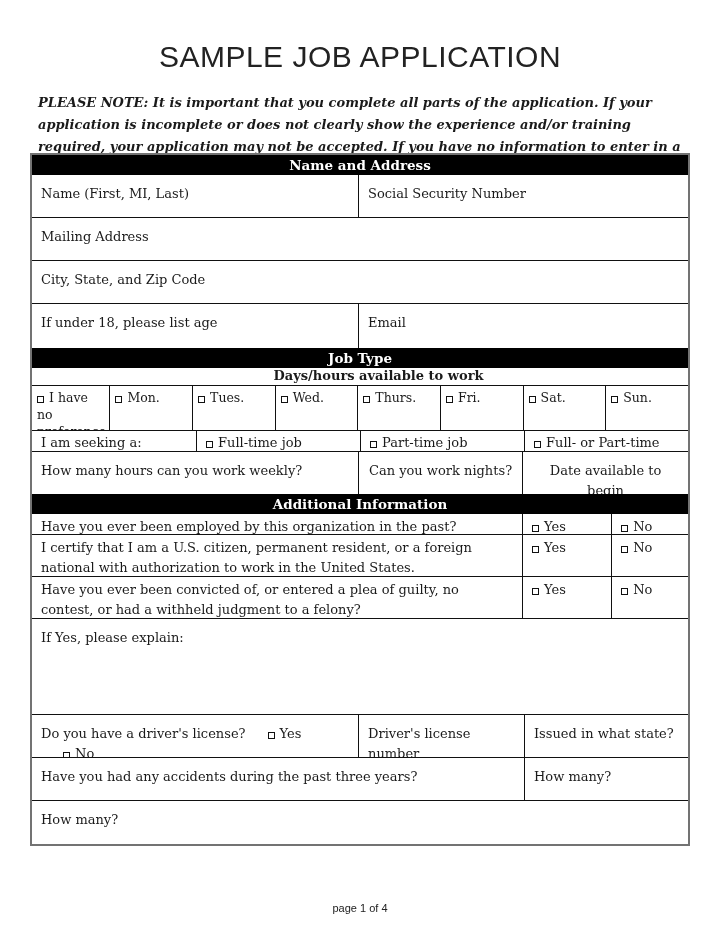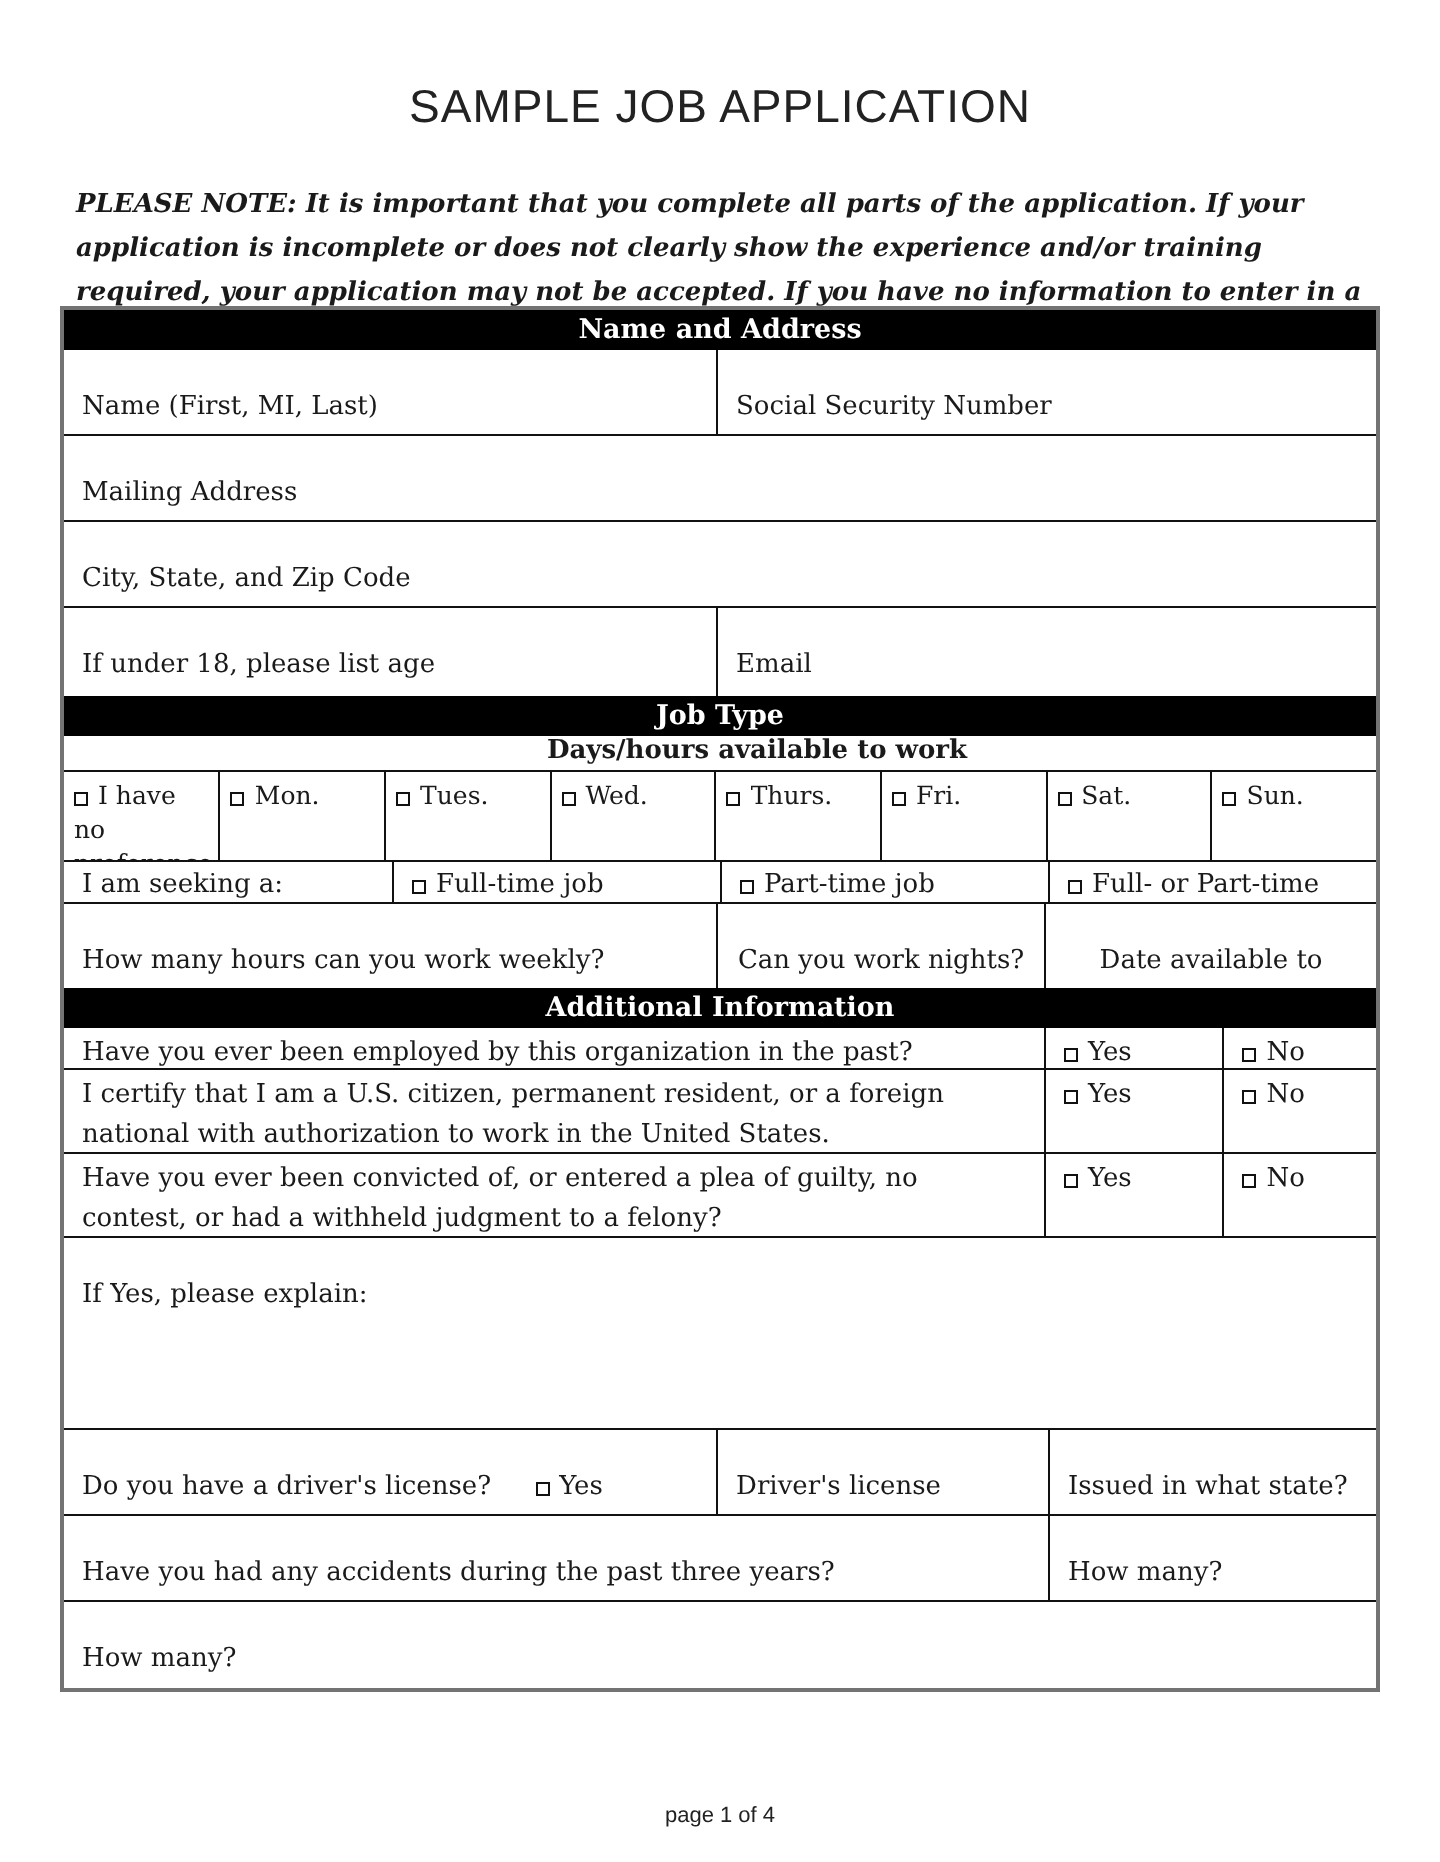--- a/index.html
+++ b/index.html
@@ -8,21 +8,21 @@
     width: 720px; height: 931px;
     font-family: "DejaVu Serif", "Liberation Serif", serif;
     color: #1a1a1a;
     position: relative;
     overflow: hidden;
   }
   .page-title {
     position: absolute; top: 40px; left: 0; width: 720px;
     text-align: center;
     font-family: "Liberation Sans", sans-serif;
-    font-size: 23px; font-weight: 400; letter-spacing: 0.5px;
+    font-size: 30px; font-weight: 400; letter-spacing: 0.5px;
     color: #222222;
   }
   .note {
     position: absolute; top: 92px; left: 38px; width: 650px;
     font-size: 13px; font-weight: bold; font-style: italic;
     line-height: 22px;
   }
   .form-table {
     position: absolute; top: 153px; left: 30px; width: 660px;
     border: 2px solid #737373;
@@ -30,21 +30,21 @@
   }
   .bar {
     background: #000000; color: #ffffff;
     font-weight: bold; font-size: 13.5px;
     text-align: center; line-height: 20px; height: 20px;
   }
   .row { display: flex; border-top: 1px solid #111111; width: 100%; }
   .form-table > .bar + .row, .form-table > .bar:first-child { border-top: none; }
   .cell {
     border-left: 1px solid #111111;
-    padding: 19px 9px;
+    padding: 9px 9px;
     font-size: 13px; line-height: 1.5;
     overflow: hidden;
   }
   .cell:first-child { border-left: none; }
   .h42 { height: 42px; } .h44 { height: 44px; } .h20 { height: 20px; padding-top: 2px; padding-bottom: 2px; }
   .h41 { height: 41px; } .h95 { height: 95px; } .h43 { height: 43px; }
   .w50 { width: 49.7%; } .w25 { width: 25%; } .w253 { width: 25.3%; }
   .flex1 { flex: 1; }
   .subhead {
     text-align: center; font-weight: bold; font-size: 13px;

